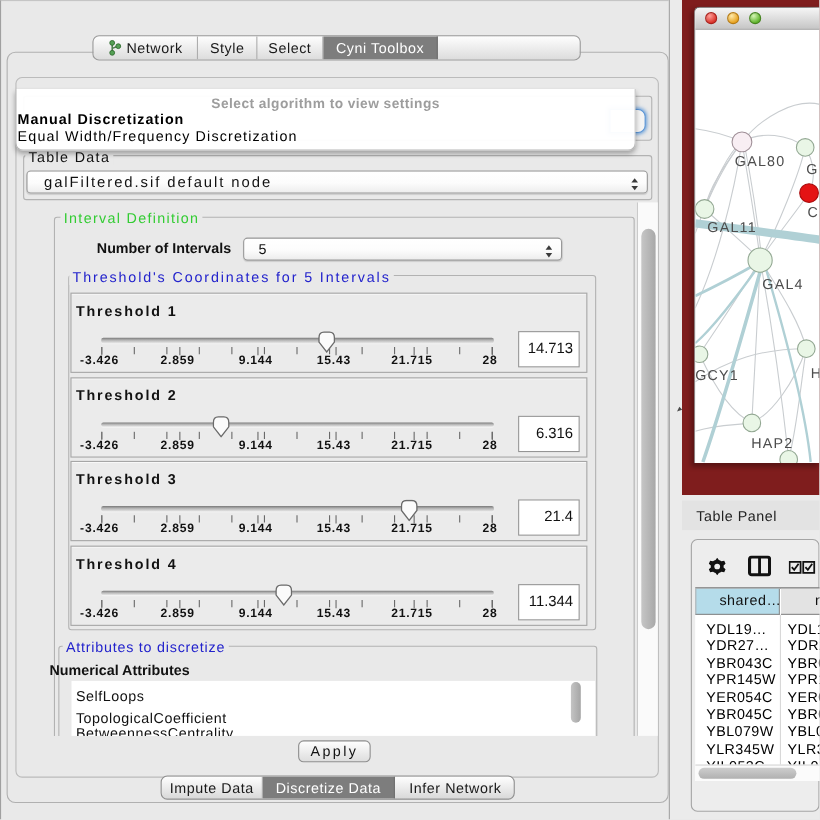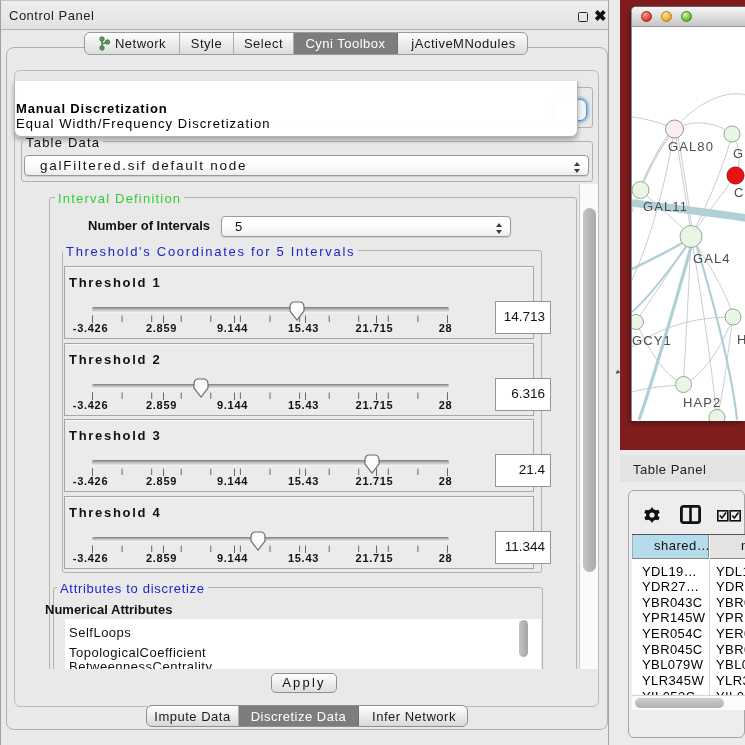--- a/index.html
+++ b/index.html
@@ -10,54 +10,48 @@
   .gtitle { position:absolute; top:-7px; background:#e9e9e9; padding:0 3px; font-size:13px; letter-spacing:1.2px; line-height:15px; white-space:nowrap; }
   .combo { position:absolute; background:linear-gradient(180deg,#ffffff 0%,#fcfcfc 55%,#ededed 100%); border:1px solid #999999; border-radius:4px; font-size:13px; color:#111; box-shadow:0 1px 1px rgba(0,0,0,0.12); }
   .combo .arrows { position:absolute; right:7px; top:0; bottom:0; width:7px; }
   .arrUp { position:absolute; left:0; width:0; height:0; border-left:3.5px solid transparent; border-right:3.5px solid transparent; border-bottom:4px solid #3a3a3a; }
   .arrDn { position:absolute; left:0; width:0; height:0; border-left:3.5px solid transparent; border-right:3.5px solid transparent; border-top:4px solid #3a3a3a; }
   .tpanel { position:absolute; left:49px; width:470px; height:73px; border:1px solid #a6a6a6; background:#ebebeb; box-shadow:inset 0 1px 0 #f8f8f8; }
   .tname { position:absolute; left:4px; top:8px; font-size:13px; font-weight:bold; color:#111; letter-spacing:1.7px; }
   .track { position:absolute; left:27px; top:40px; width:357px; height:4.5px; border-radius:2px; background:linear-gradient(180deg,#787878 0%,#b5b5b5 45%,#e8e8e8 100%); box-shadow:0 1px 0 #f2f2f2; }
   .ticksvg { position:absolute; left:27px; top:48px; }
   .tlbl { position:absolute; top:55px; font-size:11px; font-weight:bold; color:#111; letter-spacing:0.7px; transform:translateX(-50%); }
-  .vbox { position:absolute; left:406px; top:34px; width:56px; height:33px; background:#fff; border:1px solid #959595; font-size:13.5px; color:#111; text-align:right; padding:7px 5px 0 0;margin-left:24px; }
+  .vbox { position:absolute; left:406px; top:34px; width:56px; height:33px; background:#fff; border:1px solid #959595; font-size:13.5px; color:#111; text-align:right; padding:7px 5px 0 0; }
   .thumb { position:absolute; top:34px; width:16px; height:20px; }
   .tabseg { position:absolute; top:0; height:100%; border-right:1px solid #adadad; display:flex; align-items:center; justify-content:center; font-size:13px; color:#1a1a1a; letter-spacing:0.5px; }
   svg text { font-family:"Liberation Sans", sans-serif; }
 </style>
 </head>
 <body>
 
 <div class="abs" style="left:0;top:0;width:608px;height:745px;background:#e9e9e9;border-left:1px solid #a0a0a0;border-top:1px solid #c5c5c5;">
 
-  <div class="abs" style="left:0;top:0;width:608px;height:29px;background:linear-gradient(180deg,#eeeeee,#e2e2e2);border-bottom:1px solid #b3b3b3;">
-    <div class="abs" style="left:8px;top:7px;font-size:13px;color:#222;letter-spacing:0.5px;">Control Panel</div>
-    <div class="abs" style="left:577px;top:10.5px;width:10px;height:10px;border:1.8px solid #2a2a2a;border-radius:1.5px;"></div>
-    <div class="abs" style="left:593px;top:6px;font-size:15px;font-weight:bold;color:#111;">✖</div>
-  </div>
 
   <div class="abs" style="left:5px;top:46px;width:602px;height:683px;border:1px solid #b0b0b0;border-radius:8px;background:#e9e9e9;"></div>
 
   <div class="abs" style="left:13px;top:69px;width:585px;height:637px;border:1px solid #bbbbbb;border-radius:6px;background:#e9e9e9;"></div>
 
   <div class="abs" style="left:83px;top:31px;width:444px;height:23px;border:1px solid #9b9b9b;border-radius:6px;background:linear-gradient(180deg,#fefefe,#dcdcdc);overflow:hidden;text-align:center;">
     <div class="tabseg" style="left:0;width:95px;">
       <svg width="13" height="15" viewBox="0 0 13 15" style="margin-right:4px;">
         <line x1="4" y1="3" x2="4" y2="12" stroke="#4e7f4e" stroke-width="1.4"></line>
         <line x1="4" y1="8" x2="9" y2="6" stroke="#4e7f4e" stroke-width="1.4"></line>
         <circle cx="4" cy="3" r="2.2" fill="#55a055" stroke="#2d6b2d" stroke-width="0.8"></circle>
         <circle cx="9.5" cy="6" r="2.2" fill="#55a055" stroke="#2d6b2d" stroke-width="0.8"></circle>
         <circle cx="4" cy="12" r="2.2" fill="#55a055" stroke="#2d6b2d" stroke-width="0.8"></circle>
       </svg>
       Network</div>
     <div class="tabseg" style="left:95px;width:54px;">Style</div>
     <div class="tabseg" style="left:149px;width:60px;">Select</div>
     <div class="tabseg" style="left:209px;width:104px;background:#7d7d7d;color:#fff;border-right:1px solid #6f6f6f;">Cyni Toolbox</div>
-    <div class="tabseg" style="left:313px;width:131px;border-right:none;">jActiveMNodules</div>
   </div>
 
   <div class="groupbox" style="left:20px;top:86px;width:572px;height:41px;"></div>
 
   <div class="abs" style="left:553px;top:98px;width:33px;height:22px;border-radius:0 7px 7px 0;background:#f4f4f4;border:1.5px solid #5b95d5;box-shadow:0 0 3px 1.5px rgba(90,150,215,0.75);"></div>
 
   <div class="groupbox" style="left:20px;top:140px;width:572px;height:41px;">
     <span class="gtitle" style="left:1px;color:#111;">Table Data</span>
   </div>
   <div class="combo" style="left:23px;top:154px;width:565px;height:21px;">
@@ -242,20 +236,21 @@
     <div class="abs" style="left:504px;top:436px;width:9px;height:48px;">
       <div class="abs" style="left:0;top:0;width:9px;height:37px;border-radius:5px;background:linear-gradient(90deg,#c4c4c4,#a5a5a5);"></div>
     </div>
   </div>
 
   <div class="abs" style="left:578px;top:183px;width:19px;height:485px;background:#fafafa;border-left:1px solid #cacaca;">
     <div class="abs" style="left:2.5px;top:24px;width:13px;height:364px;border-radius:7px;background:linear-gradient(90deg,#c6c6c6,#a8a8a8);"></div>
   </div>
 
   <div class="abs" style="left:13px;top:80px;width:564px;height:56px;background:rgba(255,255,255,0.97);border:1px solid #b4b4b4;border-top:none;border-radius:0 0 7px 7px;box-shadow:0 3px 5px rgba(0,0,0,0.3);">
+    <div class="abs" style="left:0;right:0;top:6px;text-align:center;font-size:12.5px;font-weight:bold;color:#9d9d9d;letter-spacing:0.4px;">Select algorithm to view settings</div>
     <div class="abs" style="left:1px;top:20px;font-size:13px;font-weight:bold;color:#000;letter-spacing:0.85px;">Manual Discretization</div>
     <div class="abs" style="left:1px;top:35px;font-size:13px;color:#000;letter-spacing:1.05px;">Equal Width/Frequency Discretization</div>
   </div>
 
   <div class="abs" style="left:270px;top:672px;width:66px;height:20px;border:1px solid #8f8f8f;border-radius:5px;background:linear-gradient(180deg,#fefefe,#dedede);text-align:center;font-size:13px;color:#111;line-height:18px;letter-spacing:2.2px;">Apply</div>
 
   <div class="abs" style="left:145px;top:704px;width:322px;height:22px;border:1px solid #8f8f8f;border-radius:6px;background:linear-gradient(180deg,#fefefe,#d9d9d9);overflow:hidden;">
     <div class="tabseg" style="left:0;width:92px;">Impute Data</div>
     <div class="tabseg" style="left:92px;width:120px;background:#7d7d7d;color:#fff;border-right:1px solid #6f6f6f;">Discretize Data</div>
     <div class="tabseg" style="left:212px;width:110px;border-right:none;">Infer Network</div>

